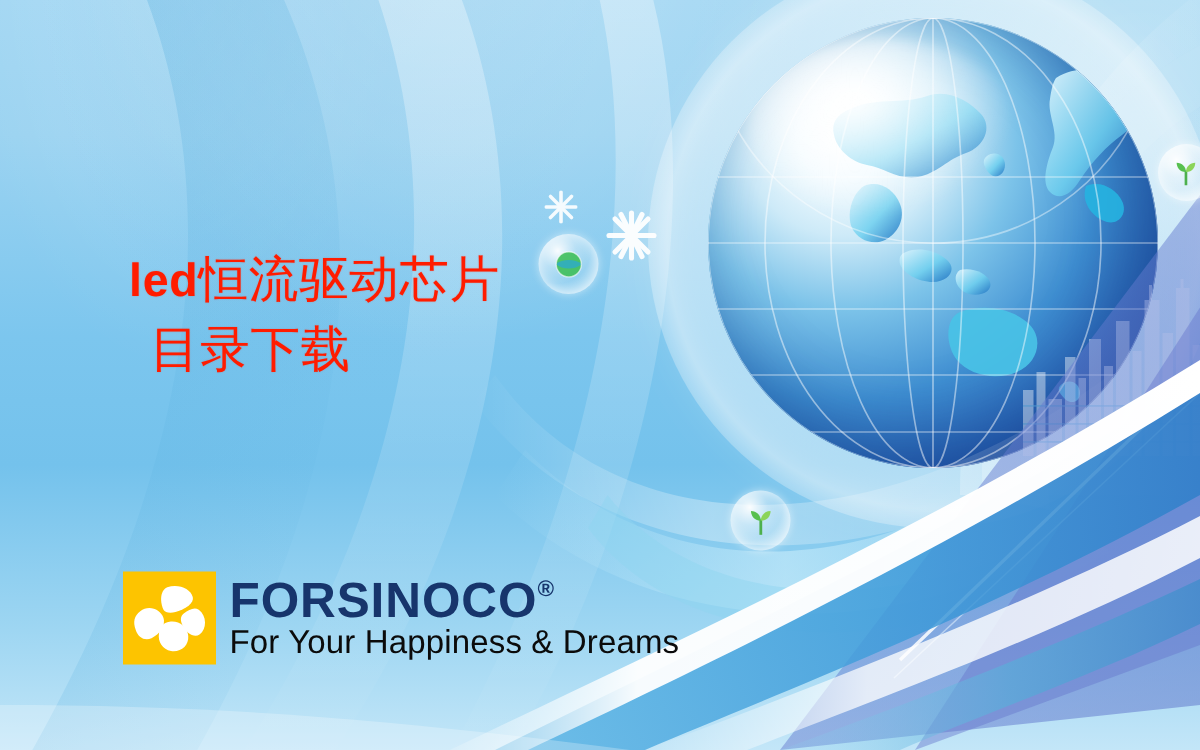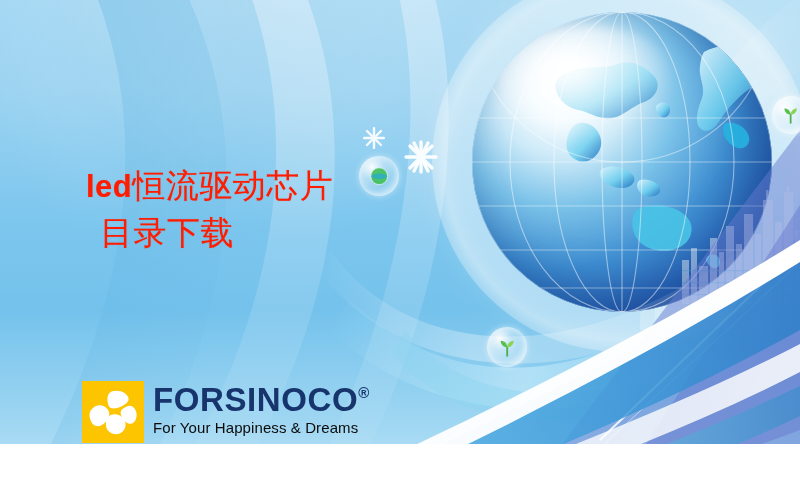--- a/index.html
+++ b/index.html
@@ -8,21 +8,21 @@
     padding: 0;
     background: #ffffff;
   }
   body {
     font-family: "Liberation Sans", sans-serif;
   }
 
   #banner {
     position: relative;
     width: 800px;
-    height: 444px;
+    height: 500px;
     overflow: hidden;
     background: #8ecbf0;
   }
 
   
   .layer {
     position: absolute;
     left: 0; top: 0;
     width: 800px; height: 500px;
     pointer-events: none;
@@ -167,21 +167,21 @@
   }
   .logo-name .reg {
     font-size: 15px;
     vertical-align: top;
     line-height: 1;
     position: relative;
     top: 2px;
   }
   .logo-tag {
     font-family: "Liberation Sans", sans-serif;
-    font-size: 15px;
+    font-size: 22px;
     line-height: 19px;
     color: #0b0b0b;
     white-space: nowrap;
     margin-top: 1px;
     letter-spacing: 0.1px;
   }
 </style>
 </head>
 <body>
 

